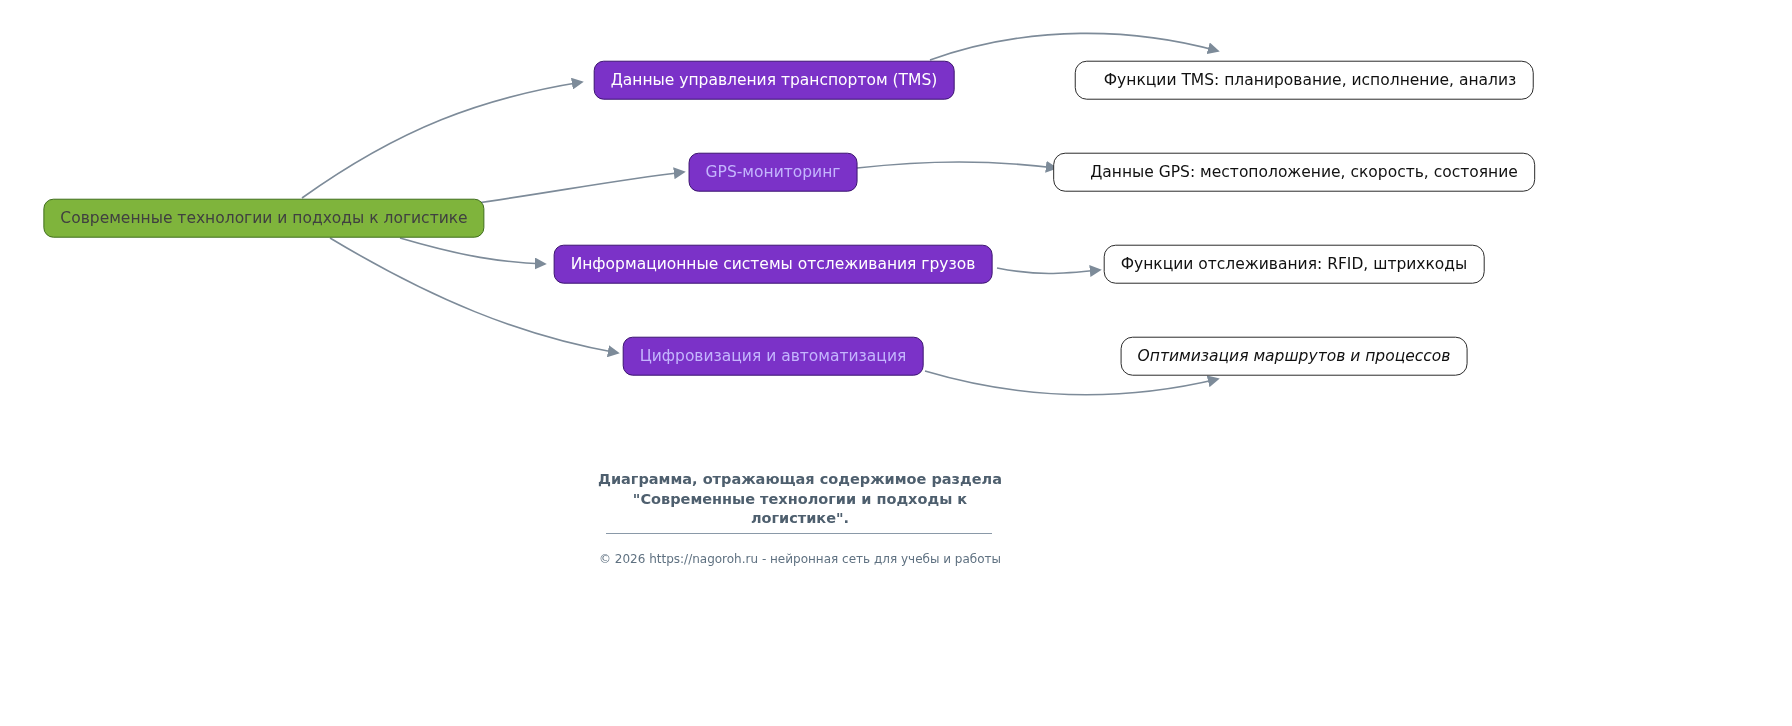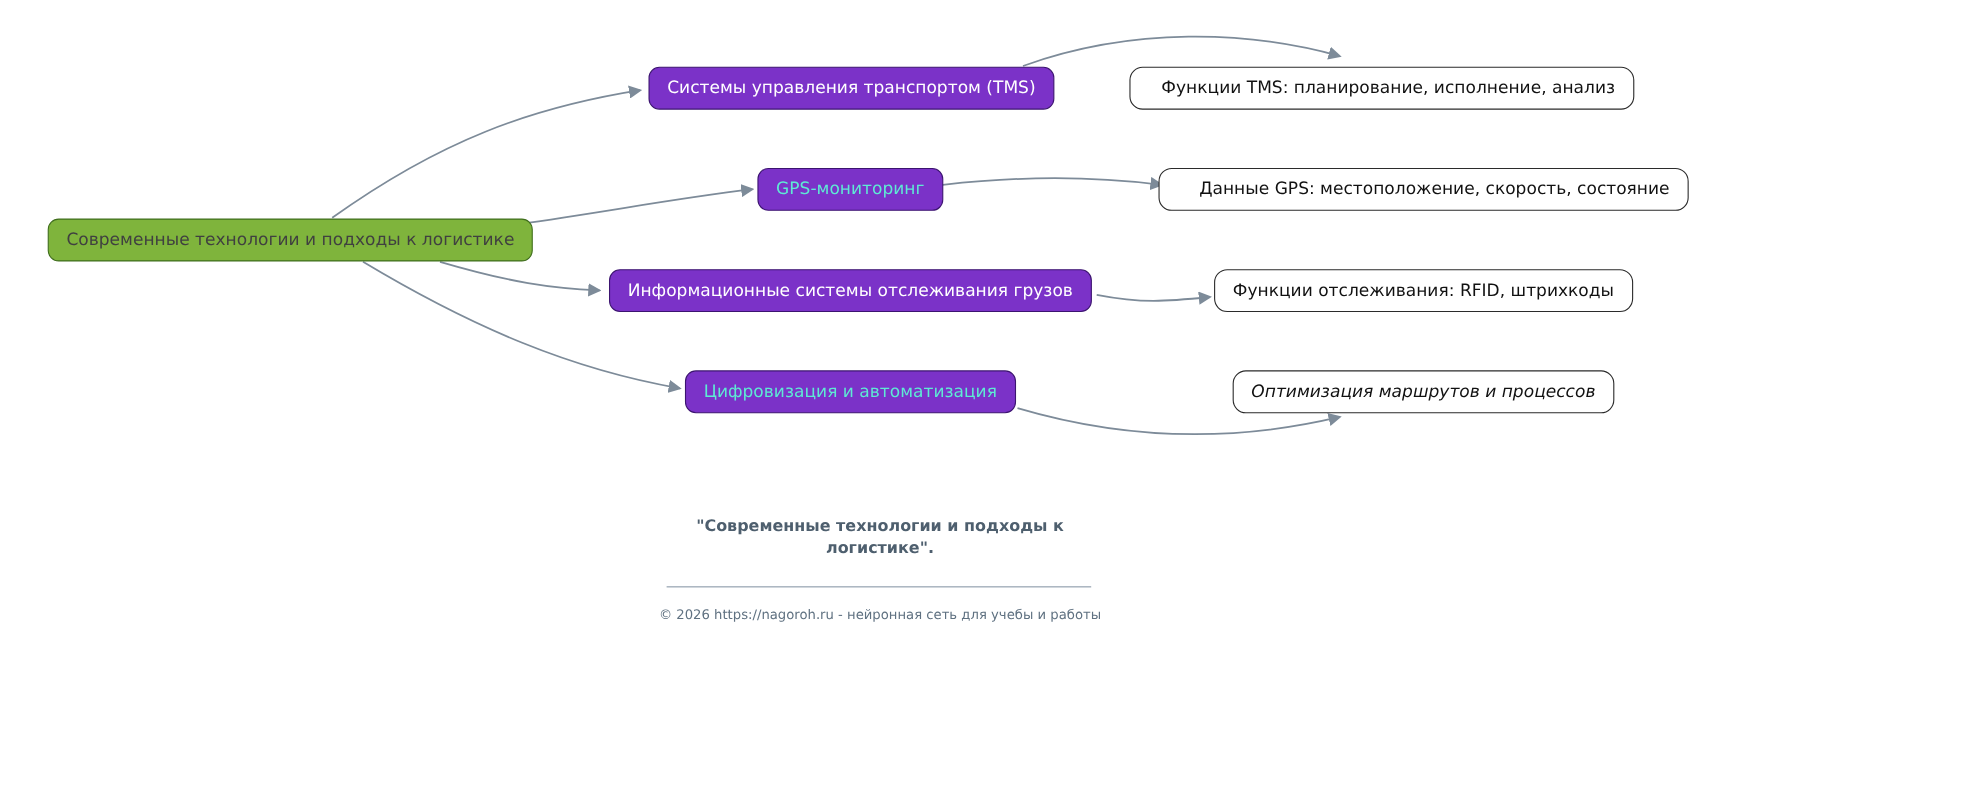--- a/index.html
+++ b/index.html
@@ -34,34 +34,34 @@
   .node.root {
     background: #7fb43c;
     border: 1.5px solid #3f6e1c;
     color: #404040;
   }
   .node.branch {
     background: #7b32c8;
     border: 1.5px solid #3c1470;
   }
   .node.branch.light-text { color: #ffffff; }
-  .node.branch.dark-text  { color: #5eead4; }
+  .node.branch.dark-text  { color: #c4b5fd; }
   .node.leaf {
     background: #ffffff;
     border: 1.5px solid #2b2b2b;
     border-radius: 12px;
     color: #111111;
   }
   
   #node-root   { left: 264px;  top: 218px; }
   #node-tms    { left: 774px;  top: 80px;  }
   #node-gps    { left: 773px;  top: 172px; }
   #node-info   { left: 773px;  top: 264px; }
   #node-digit  { left: 773px;  top: 356px; }
-  #leaf-tms    { left: 1256px; top: 80px; padding-left: 28px;  }
+  #leaf-tms    { left: 1304px; top: 80px; padding-left: 28px;  }
   #leaf-gps    { left: 1294px; top: 172px; padding-left: 36px; }
   #leaf-info   { left: 1294px; top: 264px; }
   #leaf-digit  { left: 1294px; top: 356px; font-style: italic; }
 
   .caption {
     position: absolute;
     left: 800px;
     top: 470px;
     transform: translateX(-50%);
     width: 480px;
@@ -109,37 +109,38 @@
 
       <path d="M 930 60 C 1030 24, 1135 28, 1218 51" marker-end="url(#arrow)"></path>
       <path d="M 857 168 C 930 160, 990 160, 1056 168" marker-end="url(#arrow)"></path>
       <path d="M 997 268 C 1038 276, 1060 274, 1100 270" marker-end="url(#arrow)"></path>
       <path d="M 925 371 C 1030 402, 1130 400, 1218 379" marker-end="url(#arrow)"></path>
     </g>
   </svg>
 
   <div id="node-root" class="node root">Современные технологии и подходы к логистике</div>
 
-  <div id="node-tms" class="node branch light-text">Системы управления транспортом (TMS)</div>
+  <div id="node-tms" class="node branch light-text">Данные управления транспортом (TMS)</div>
 
   <div id="node-gps" class="node branch dark-text">GPS-мониторинг</div>
 
   <div id="node-info" class="node branch light-text">Информационные системы отслеживания грузов</div>
 
   <div id="node-digit" class="node branch dark-text">Цифровизация и автоматизация</div>
 
   <div id="leaf-tms" class="node leaf">Функции TMS: планирование, исполнение, анализ</div>
 
   <div id="leaf-gps" class="node leaf">Данные GPS: местоположение, скорость, состояние</div>
 
   <div id="leaf-info" class="node leaf">Функции отслеживания: RFID, штрихкоды</div>
 
   <div id="leaf-digit" class="node leaf">Оптимизация маршрутов и процессов</div>
 
   <div class="caption">
+    <div>Диаграмма, отражающая содержимое раздела</div>
     <div>"Современные технологии и подходы к</div>
     <div>логистике".</div>
   </div>
 
   <div class="caption-rule"></div>
 
   <div class="footer">© 2026 https://nagoroh.ru - нейронная сеть для учебы и работы</div>
 
 </div>
 

